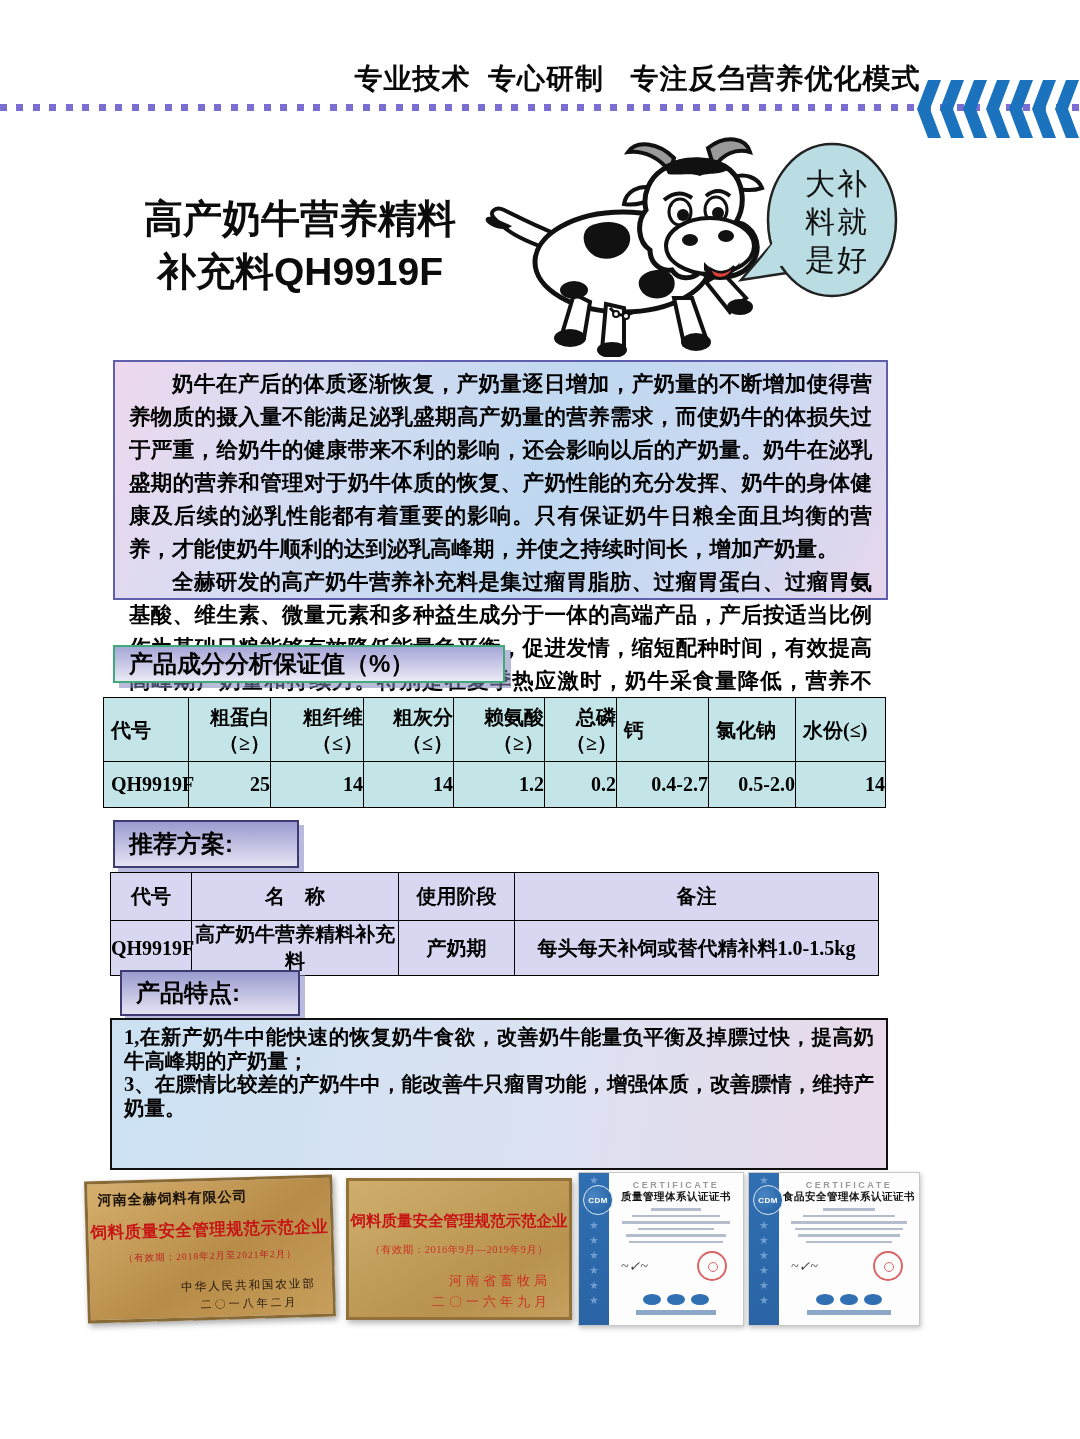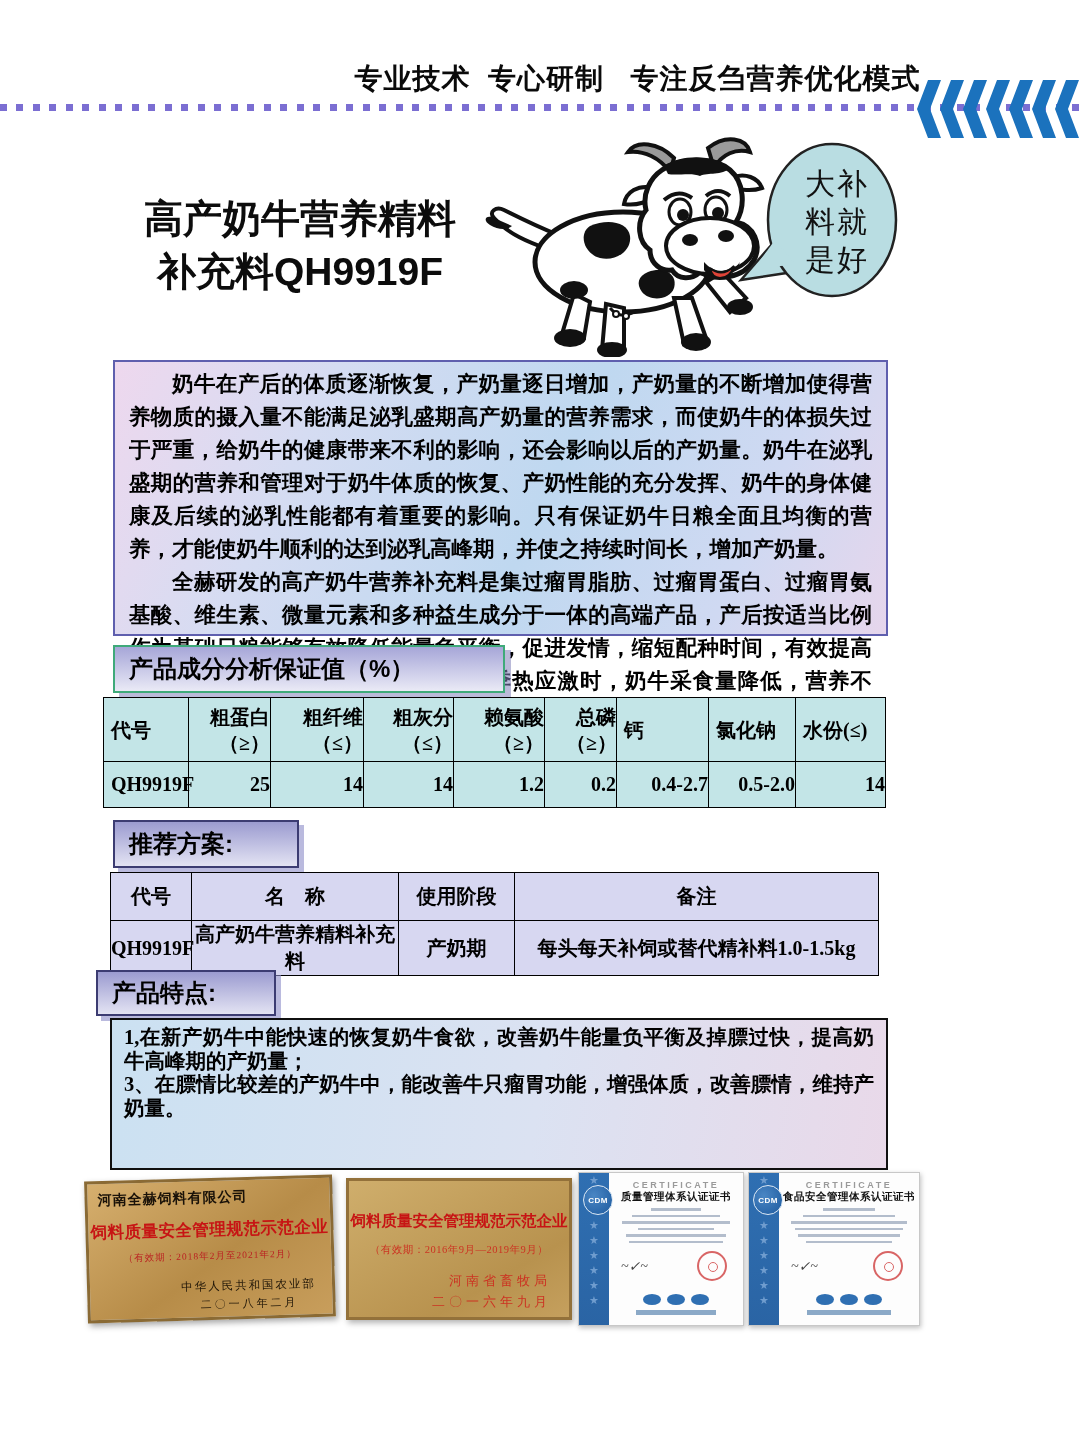--- a/index.html
+++ b/index.html
@@ -34,49 +34,49 @@
   .cow { left:478px; top:122px; }
   .bubble-svg { left:735px; top:140px; }
   .bubble-text {
     left:782px; top:165px; width:110px; text-align:center;
     font-size:30px; line-height:38px; color:#111;
   }
   .bubble-text span { display:block; letter-spacing:2px; }
 
   
   .intro-box {
-    left:113px; top:360px; width:775px; height:276px;
+    left:113px; top:360px; width:775px; height:240px;
     border:2px solid #5f5fae;
     background:linear-gradient(115deg,#eed8ee 0%,#d5dcf2 25%,#bfd8f0 55%,#cfd9f2 80%,#e6d6ec 100%);
     padding:6px 14px 4px 14px;
     font-size:21.5px; line-height:33px; font-weight:600; text-align:justify;
   }
   .intro-box p { text-indent:2em; }
 
   
   .sec-label {
     display:flex; align-items:center; padding-left:14px;
     font-family:"Liberation Sans","DejaVu Sans",sans-serif;
     font-weight:bold; font-size:24px; color:#000;
   }
   .sec1 {
-    left:113px; top:645px; width:392px; height:48px;
+    left:113px; top:645px; width:392px; height:38px;
     background:linear-gradient(#a6a6d8,#eaeaf6);
     border:2px solid #3faa7a;
     box-shadow:6px 5px 0 rgba(130,130,185,0.55);
     text-align:center;
   }
   .sec2 {
     left:113px; top:820px; width:186px; height:48px;
     background:linear-gradient(#9b9bd0,#e3e3f3);
     border:2px solid #3c3c72;
     box-shadow:5px 5px 0 rgba(140,140,200,0.6);
   }
   .sec3 {
-    left:96px; top:970px; width:180px; height:46px;
+    left:120px; top:970px; width:180px; height:46px;
     background:linear-gradient(#9b9bd0,#e3e3f3);
     border:2px solid #3c3c72;
     box-shadow:5px 5px 0 rgba(140,140,200,0.6);
   }
 
   
   table { border-collapse:collapse; table-layout:fixed; }
   .tbl1 { left:103px; top:697px; width:782px; }
   .tbl1 td {
     border:1.6px solid #000; background:#c3e5e7;

